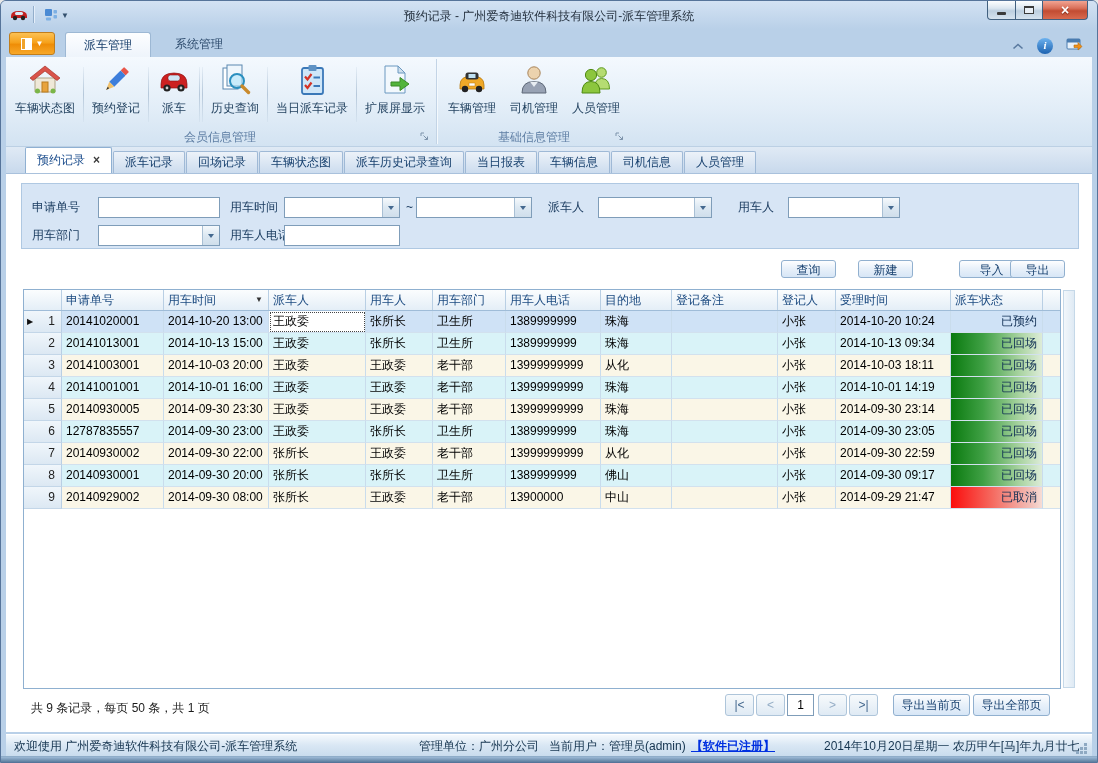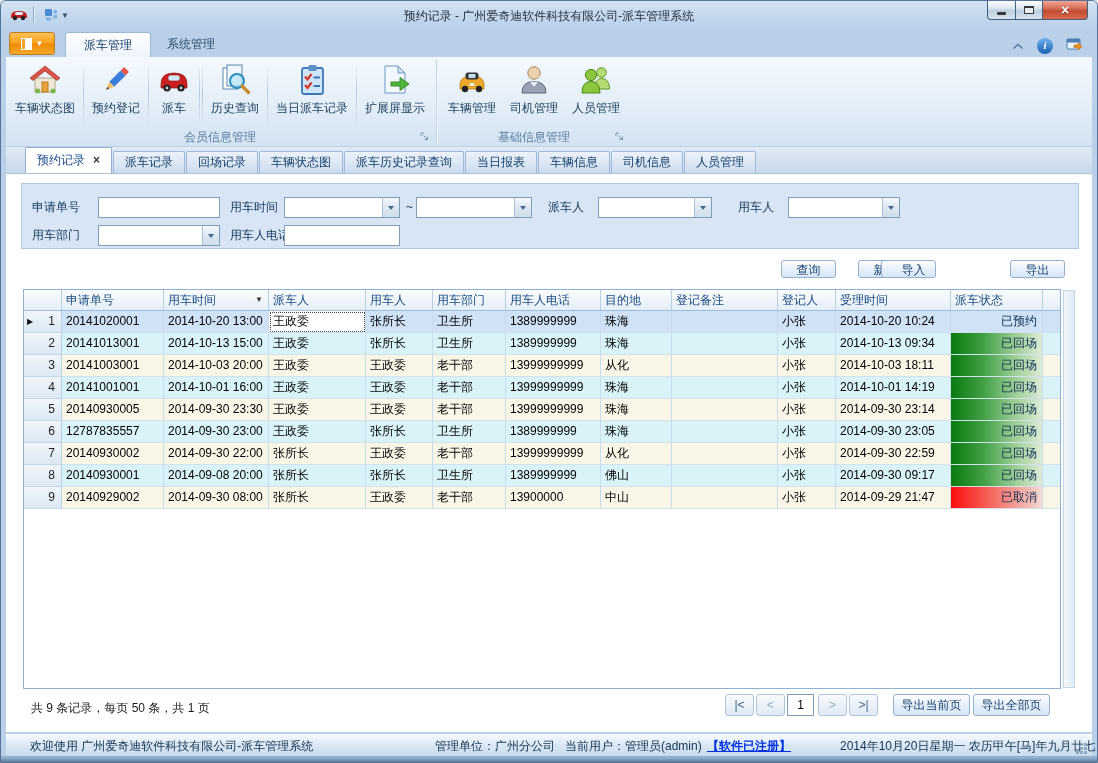--- a/index.html
+++ b/index.html
@@ -31,21 +31,21 @@
   
   .tabrow{position:absolute;left:0;top:28px;width:100%;height:28px;}
   .app-menu-btn{position:absolute;left:8px;top:3px;width:46px;height:23px;border:1px solid #c07d1c;border-radius:3px;
     background:linear-gradient(#fcc154,#f6a21c 45%,#ef8d07 55%,#f7a829);display:flex;align-items:center;justify-content:center;gap:4px;}
   .form-glyph{width:11px;height:12px;border:1px solid #fff;background:#fff;box-shadow:inset 3px 0 0 #f0a32a;}
   .app-caret{font-size:8px;color:#fff;}
   .rtab{position:absolute;top:3px;height:25px;line-height:24px;padding:0 18px;color:#2c4a6c;white-space:nowrap;}
   .rtab.active{background:linear-gradient(#fdfeff,#eef4fb);border:1px solid #9db8d4;border-bottom:none;
     border-radius:3px 3px 0 0;color:#173e6b;}
   .rtab.t1{left:64px;}
-  .rtab.t2{left:148px;}
+  .rtab.t2{left:156px;}
   .tabrow-icons{position:absolute;right:14px;top:7px;display:flex;align-items:center;gap:13px;}
   .info-icon{width:16px;height:16px;border-radius:50%;background:linear-gradient(#6db2ef,#1c62b0);color:#fff;
     font-family:"Liberation Serif","DejaVu Serif",serif;font-style:italic;font-weight:bold;font-size:11px;
     text-align:center;line-height:15px;}
 
   
   .ribbon{position:absolute;left:5px;top:56px;right:5px;height:90px;display:flex;padding-left:2px;
     background:linear-gradient(#f4f9fe,#e3eef8 55%,#d3e3f2);border-bottom:1px solid #bcd0e4;}
   .rgroup{display:flex;flex-direction:column;height:100%;}
   .rbtns{display:flex;height:73px;padding-top:2px;}
@@ -110,21 +110,21 @@
     background:linear-gradient(#f7fafc,#dfeaf4);color:#94adc6;font:inherit;padding:0;}
   .pgbtn.en{color:#44688e;}
   .page-box{position:absolute;top:693px;width:27px;height:22px;border:1px solid #7f9db9;text-align:center;
     font:inherit;color:#000;padding:0;}
   .exp-btn{position:absolute;top:693px;width:77px;height:22px;border:1px solid #91b0cf;border-radius:3px;
     background:linear-gradient(#fefeff,#e9f1fa 45%,#d7e6f6);color:#17406f;font:inherit;padding:0;}
 
   
   .statusbar{position:absolute;left:5px;right:5px;top:733px;height:24px;
     background:linear-gradient(#f5f9fd,#d9e7f4 45%,#c6daec);border-top:1px solid #fff;color:#15344f;}
-  .sb-item{position:absolute;top:0;line-height:23px;white-space:nowrap;margin-left:16px;}
+  .sb-item{position:absolute;top:0;line-height:23px;white-space:nowrap;}
   .sb-license{color:#0030e0;font-weight:bold;text-decoration:underline;}
   .grip{position:absolute;right:5px;bottom:4px;width:12px;height:12px;}
   .grip::after{content:"";position:absolute;right:0;bottom:0;width:3px;height:3px;background:#8ea9c2;
     box-shadow:-4px 0 #8ea9c2,0 -4px #8ea9c2,-8px 0 #8ea9c2,-4px -4px #8ea9c2,0 -8px #8ea9c2;}
 </style>
 </head>
 <body>
 
 <div class="window">
 
@@ -368,21 +368,21 @@
     <span class="f-lbl" style="left:10px;top:41px;">用车部门</span>
     <span class="combo" style="left:76px;top:41px;width:122px;">
         <span class="dd"></span>
       </span>
     <span class="f-lbl" style="left:208px;top:41px;">用车人电话</span>
     <input class="f-input" style="left: 262px; top: 41px; width: 116px;">
   </div>
 
   <button class="act-btn" style="left:780px;">查询</button>
   <button class="act-btn" style="left:857px;">新建</button>
-  <button class="act-btn" style="left:880px;padding-left:16px;">导入</button>
+  <button class="act-btn" style="left:958px;padding-left:16px;">导入</button>
   <button class="act-btn" style="left:1009px;">导出</button>
 
   <div class="tbl">
     <div class="t-head">
       <div class="t-hcell t-rh-h"></div>
       <div class="t-hcell c1">申请单号</div>
       <div class="t-hcell c2">
         <span>用车时间</span>
         <span class="sort-icon">▼</span>
       </div>
@@ -499,21 +499,21 @@
           <div class="t-cell c7">从化</div>
           <div class="t-cell c8"></div>
           <div class="t-cell c9">小张</div>
           <div class="t-cell c10">2014-09-30 22:59</div>
           <div class="t-cell c11 st st-returned">已回场</div>
           <div class="t-cell c12"></div>
         </div>
         <div class="t-row even">
           <div class="t-rh"><span>8</span></div>
           <div class="t-cell c1">20140930001</div>
-          <div class="t-cell c2">2014-09-08 20:00</div>
+          <div class="t-cell c2">2014-09-30 20:00</div>
           <div class="t-cell c3">张所长</div>
           <div class="t-cell c4">张所长</div>
           <div class="t-cell c5">卫生所</div>
           <div class="t-cell c6">1389999999</div>
           <div class="t-cell c7">佛山</div>
           <div class="t-cell c8"></div>
           <div class="t-cell c9">小张</div>
           <div class="t-cell c10">2014-09-30 09:17</div>
           <div class="t-cell c11 st st-returned">已回场</div>
           <div class="t-cell c12"></div>

